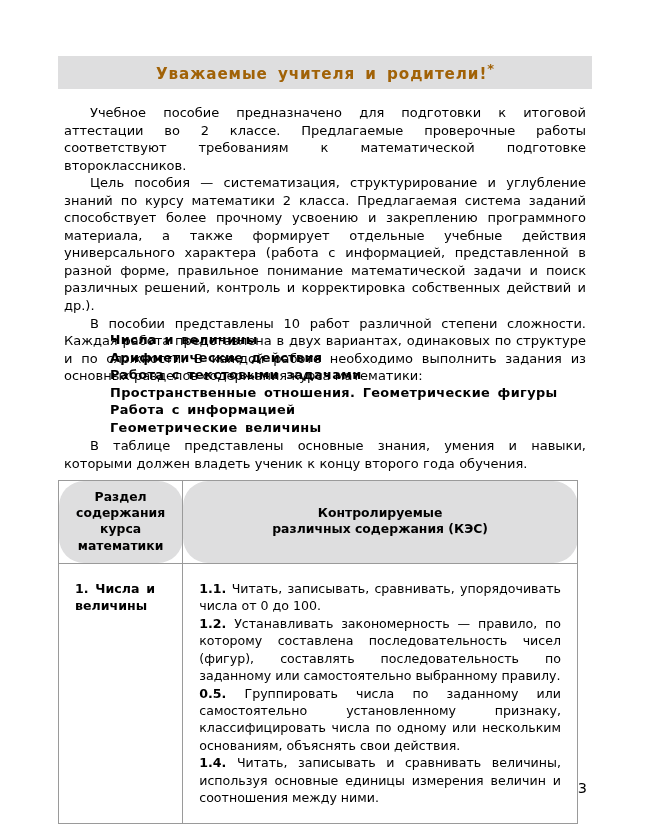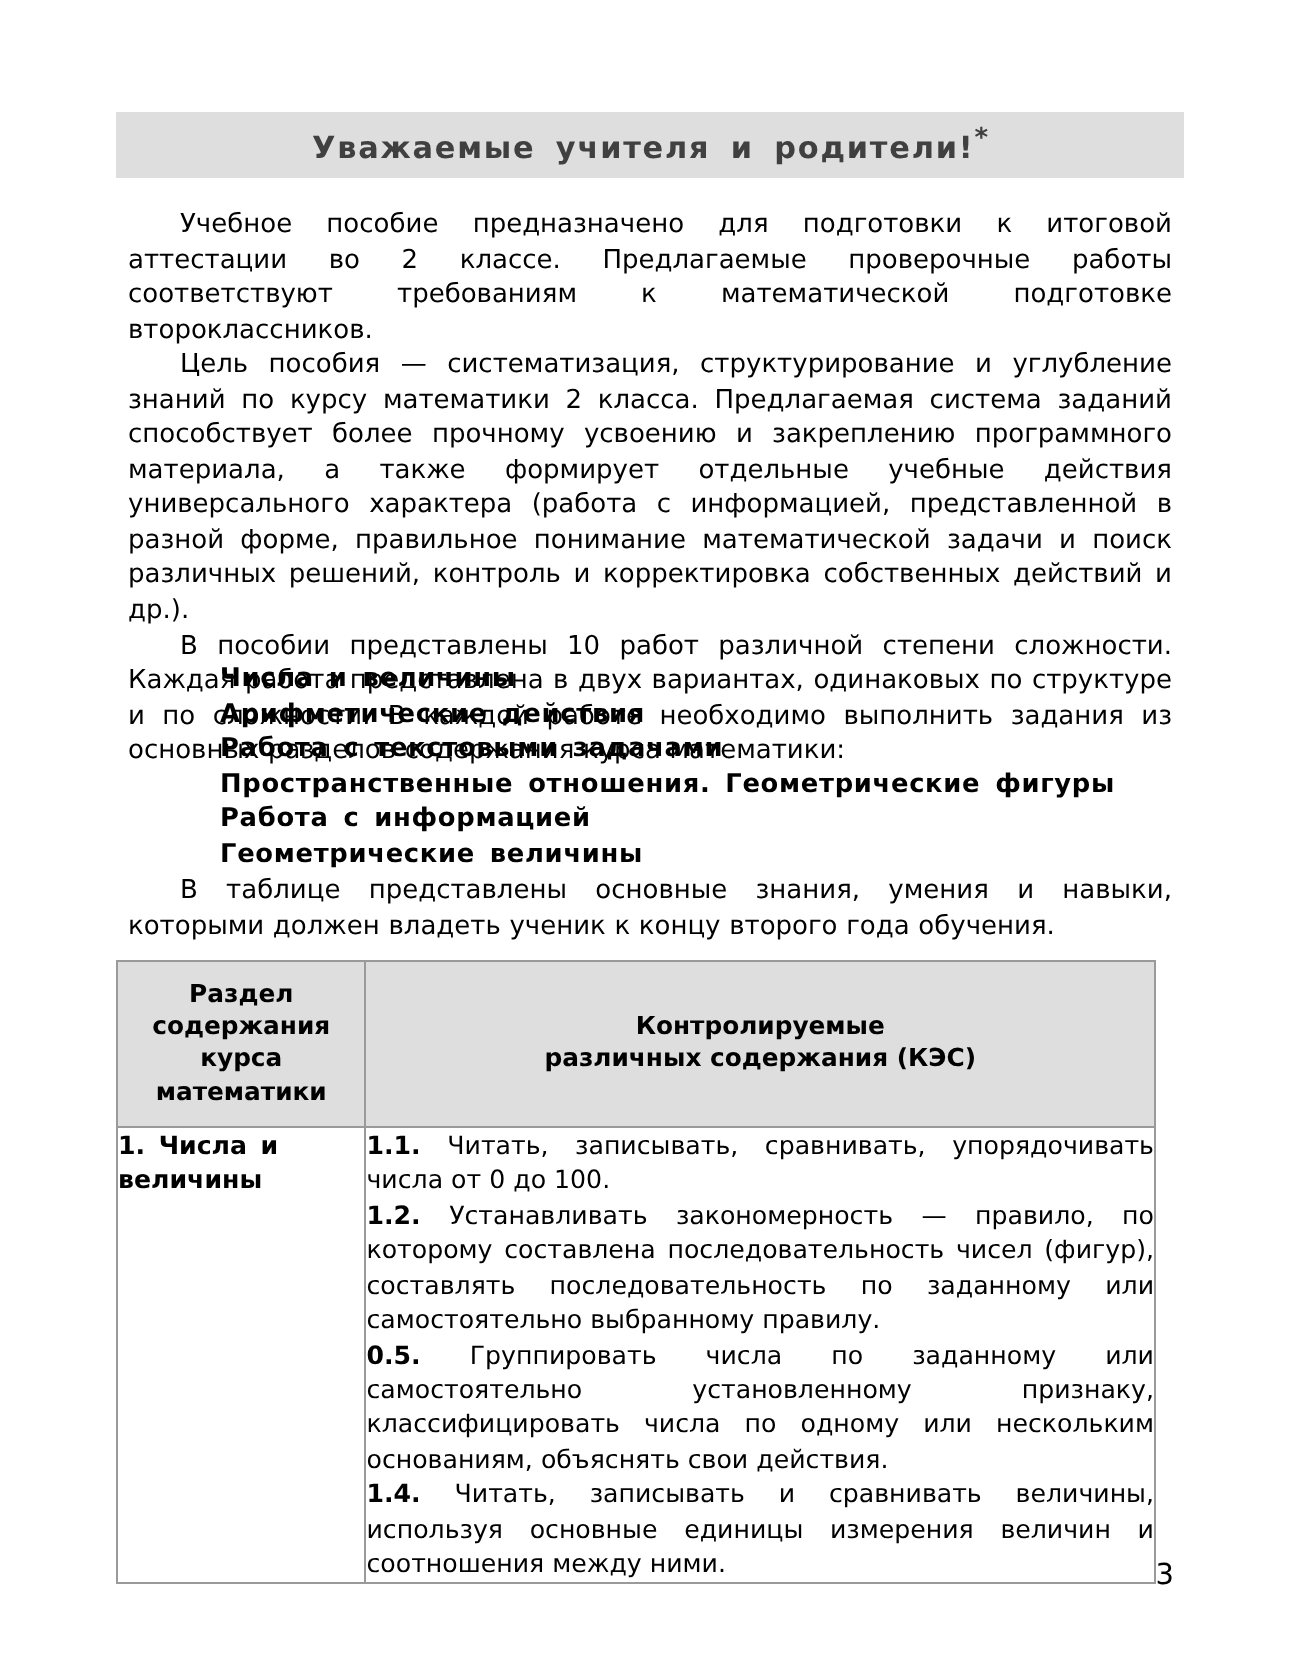--- a/index.html
+++ b/index.html
@@ -34,21 +34,21 @@
     background: #dededf;
     display: flex;
     align-items: center;
     justify-content: center;
   }
   .title-text {
     font-size: 15.2px;
     font-weight: bold;
     letter-spacing: 0.9px;
     word-spacing: 4px;
-    color: #404040;
+    color: #a16207;
     white-space: nowrap;
     line-height: 1;
     position: relative;
   }
   .title-text .asterisk {
     font-size: 13px;
     vertical-align: super;
     letter-spacing: 0;
     font-weight: bold;
   }
@@ -103,30 +103,31 @@
     position: absolute;
     left: 58px;
     top: 480px;
     width: 520px;
     border-collapse: collapse;
     table-layout: fixed;
   }
   .kes-table td, .kes-table th {
     border: 1px solid #9a9a9a;
     vertical-align: top;
-    padding: 0;
+    padding: 16px;
   }
   .kes-table thead th {
     background: #dededf;
     text-align: center;
     vertical-align: middle;
     font-size: 12.4px;
     font-weight: bold;
     line-height: 16.2px;
     padding: 8px 4px 9px 4px;
+    border-radius: 25px;
   }
   .col-left { width: 124px; }
   .col-right { width: 394px; }
 
   .cell-left {
     padding: 10px 10px 10px 12px;
     font-size: 12.6px;
     font-weight: bold;
     line-height: 17.4px;
     word-spacing: 2.4px;

